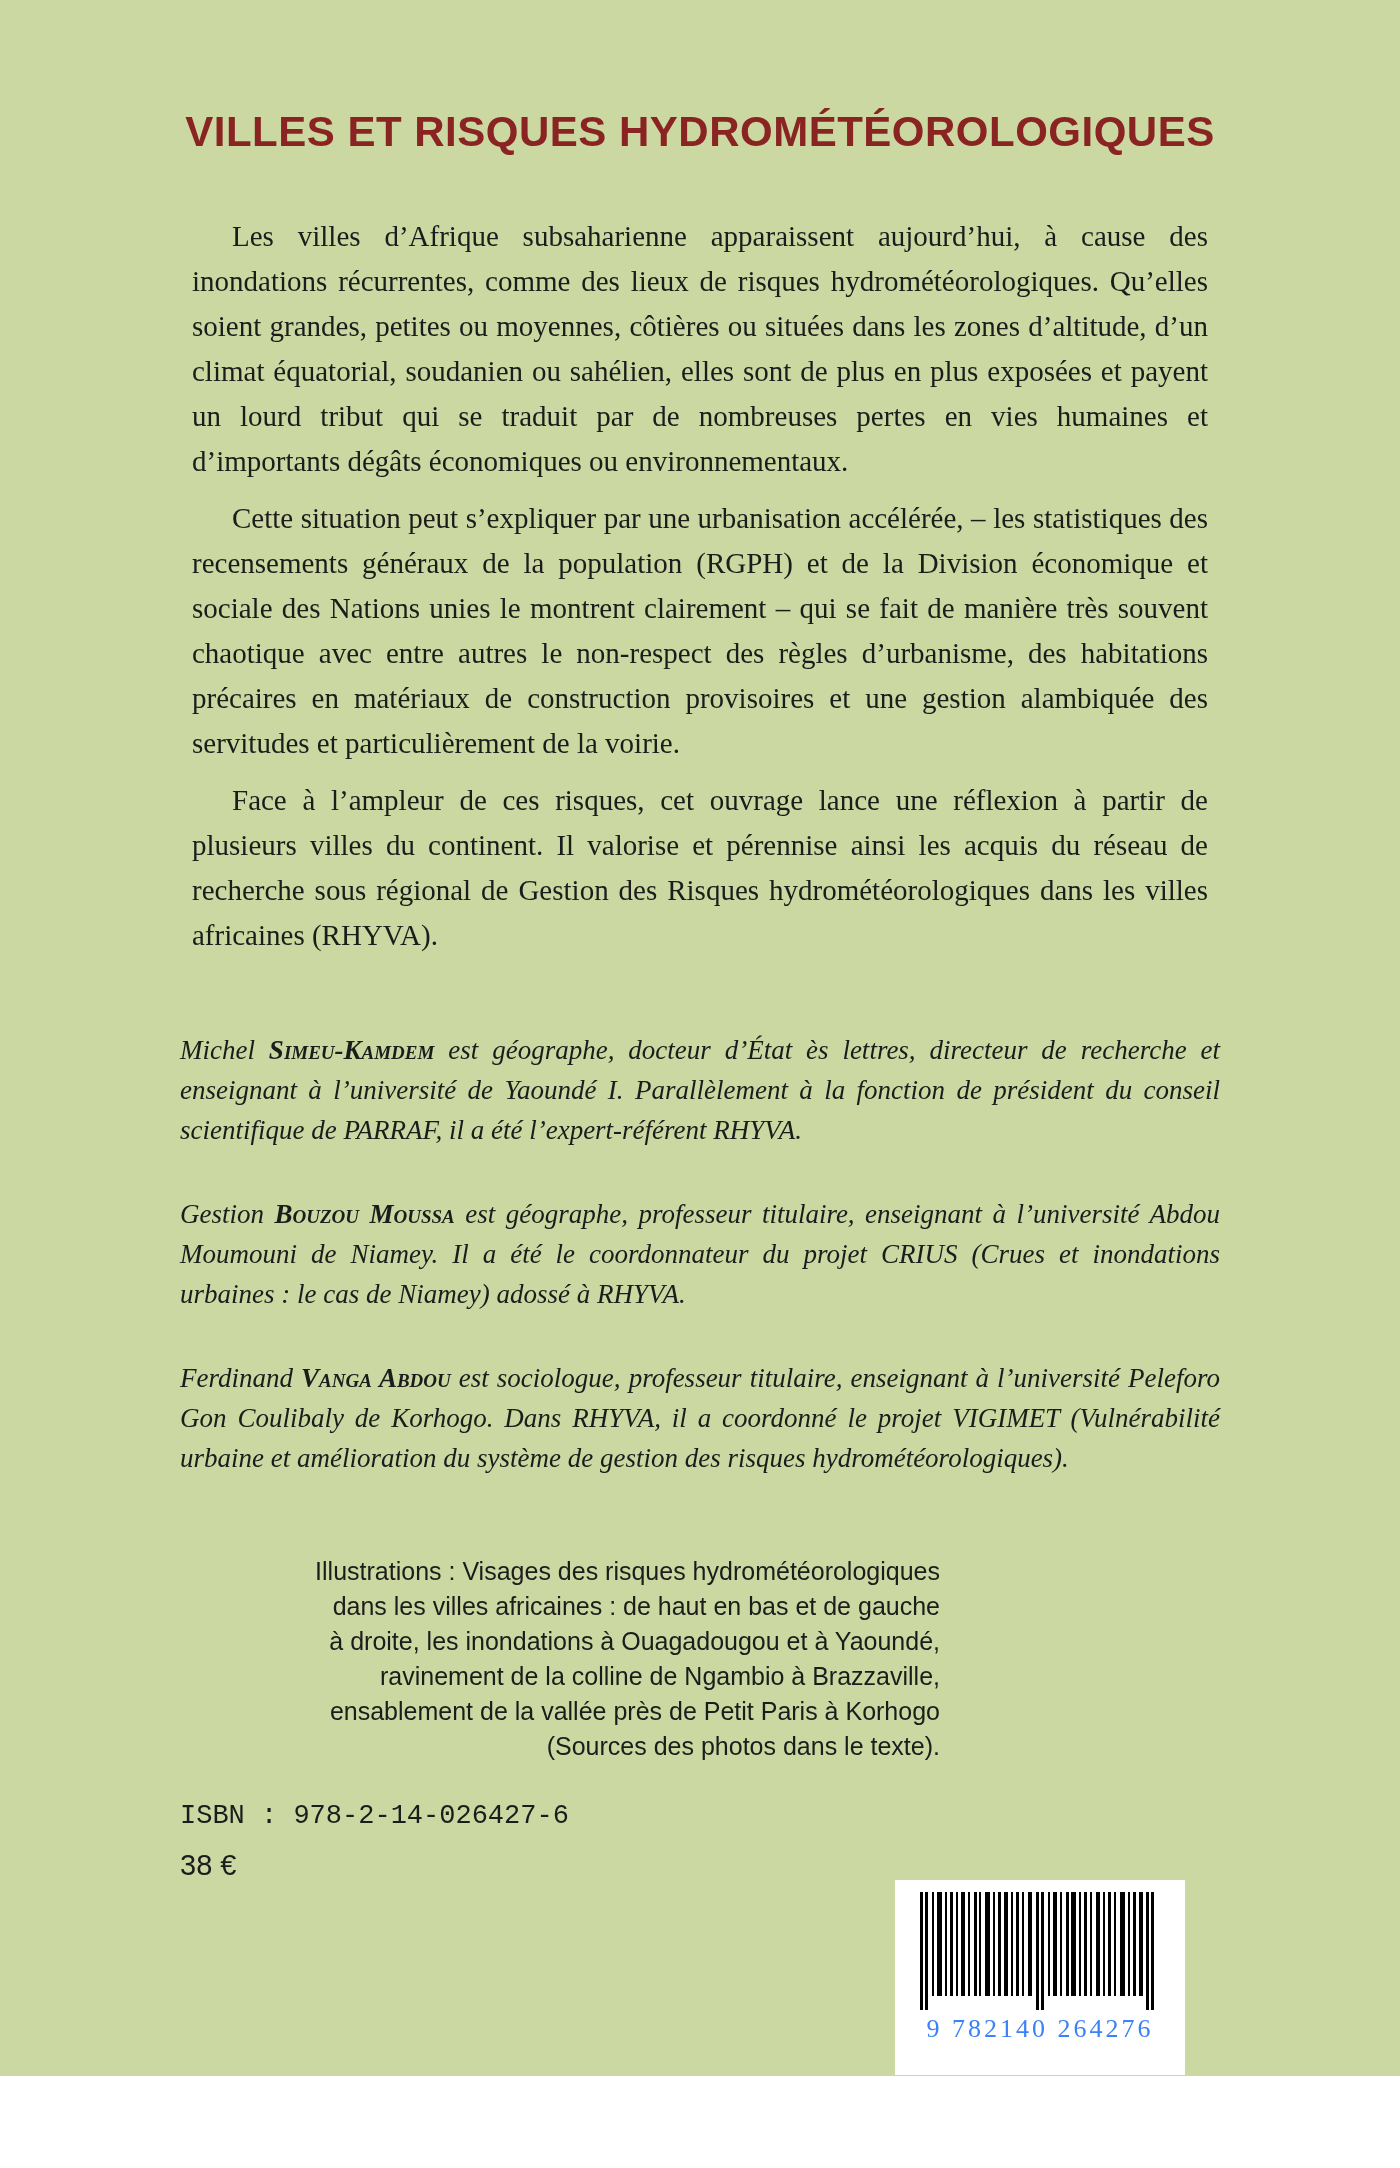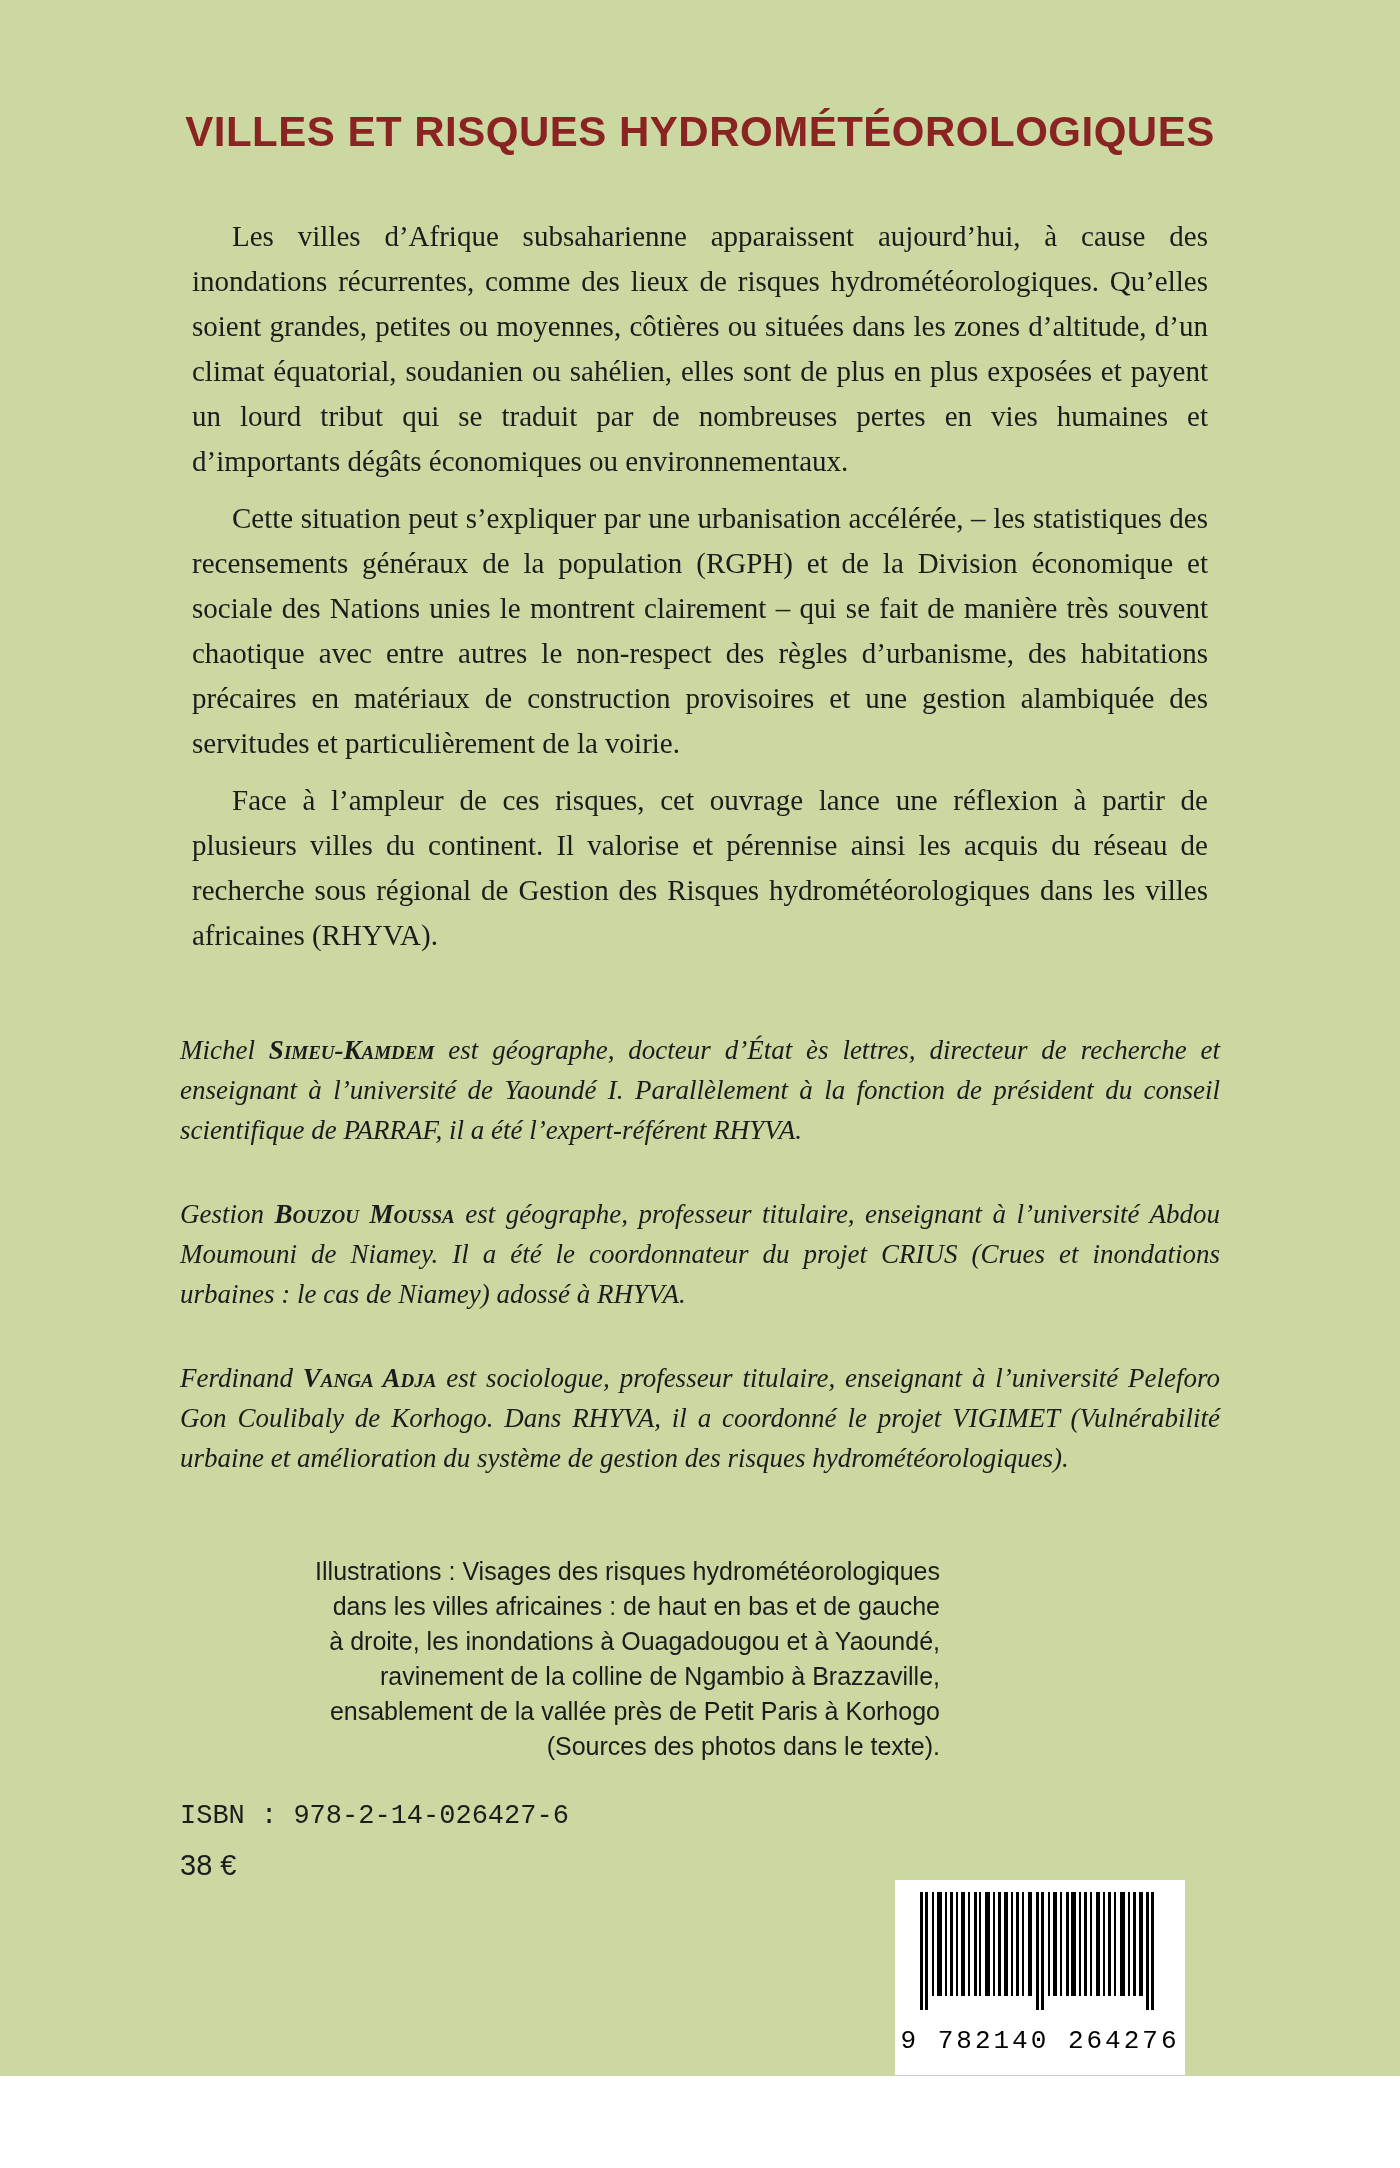--- a/index.html
+++ b/index.html
@@ -73,25 +73,25 @@
     background: #ffffff;
     display: flex;
     flex-direction: column;
     align-items: center;
     justify-content: flex-start;
     padding-top: 12px;
     box-sizing: border-box;
   }
   .barcode-bars { display: block; }
   .barcode-number {
-    margin-top: 16px;
-    font-family: Liberation Mono, monospace;
+    margin-top: 4px;
+    font-family: Liberation Serif, serif;
     font-size: 26px;
     letter-spacing: 3px;
-    color: #000000;
+    color: #3b82f6;
     white-space: nowrap;
   }
 </style>
 </head>
 <body>
 
 <div class="page">
 
   <h1 class="title">
     <span>VILLES ET RISQUES HYDROMÉTÉOROLOGIQUES</span><br>
@@ -99,21 +99,21 @@
 
   <div class="body-text">
     <p>Les villes d’Afrique subsaharienne apparaissent aujourd’hui, à cause des inondations récurrentes, comme des lieux de risques hydrométéorologiques. Qu’elles soient grandes, petites ou moyennes, côtières ou situées dans les zones d’altitude, d’un climat équatorial, soudanien ou sahélien, elles sont de plus en plus exposées et payent un lourd tribut qui se traduit par de nombreuses pertes en vies humaines et d’importants dégâts économiques ou environnementaux.</p>
     <p>Cette situation peut s’expliquer par une urbanisation accélérée, – les statistiques des recensements généraux de la population (RGPH) et de la Division économique et sociale des Nations unies le montrent clairement – qui se fait de manière très souvent chaotique avec entre autres le non-respect des règles d’urbanisme, des habitations précaires en matériaux de construction provisoires et une gestion alambiquée des servitudes et particulièrement de la voirie.</p>
     <p>Face à l’ampleur de ces risques, cet ouvrage lance une réflexion à partir de plusieurs villes du continent. Il valorise et pérennise ainsi les acquis du réseau de recherche sous régional de Gestion des Risques hydrométéorologiques dans les villes africaines (RHYVA).</p>
   </div>
 
   <div class="bios">
     <p class="bio"><span class="bio-name">Michel</span> <span class="bio-surname">Simeu-Kamdem</span> <span>est géographe, docteur d’État ès lettres, directeur de recherche et enseignant à l’université de Yaoundé I. Parallèlement à la fonction de président du conseil scientifique de PARRAF, il a été l’expert-référent RHYVA.</span></p>
     <p class="bio"><span class="bio-name">Gestion</span> <span class="bio-surname">Bouzou Moussa</span> <span>est géographe, professeur titulaire, enseignant à l’université Abdou Moumouni de Niamey. Il a été le coordonnateur du projet CRIUS (Crues et inondations urbaines : le cas de Niamey) adossé à RHYVA.</span></p>
-    <p class="bio"><span class="bio-name">Ferdinand</span> <span class="bio-surname">Vanga Adja</span> <span>est sociologue, professeur titulaire, enseignant à l’université Peleforo Gon Coulibaly de Korhogo. Dans RHYVA, il a coordonné le projet VIGIMET (Vulnérabilité urbaine et amélioration du système de gestion des risques hydrométéorologiques).</span></p>
+    <p class="bio"><span class="bio-name">Ferdinand</span> <span class="bio-surname">Vanga Abdou</span> <span>est sociologue, professeur titulaire, enseignant à l’université Peleforo Gon Coulibaly de Korhogo. Dans RHYVA, il a coordonné le projet VIGIMET (Vulnérabilité urbaine et amélioration du système de gestion des risques hydrométéorologiques).</span></p>
   </div>
 
   <div class="illustrations">Illustrations : Visages des risques hydrométéorologiques
 dans les villes africaines : de haut en bas et de gauche
 à droite, les inondations à Ouagadougou et à Yaoundé,
 ravinement de la colline de Ngambio à Brazzaville,
 ensablement de la vallée près de Petit Paris à Korhogo
 (Sources des photos dans le texte).</div>
 
   <div class="isbn">ISBN : 978-2-14-026427-6</div>

